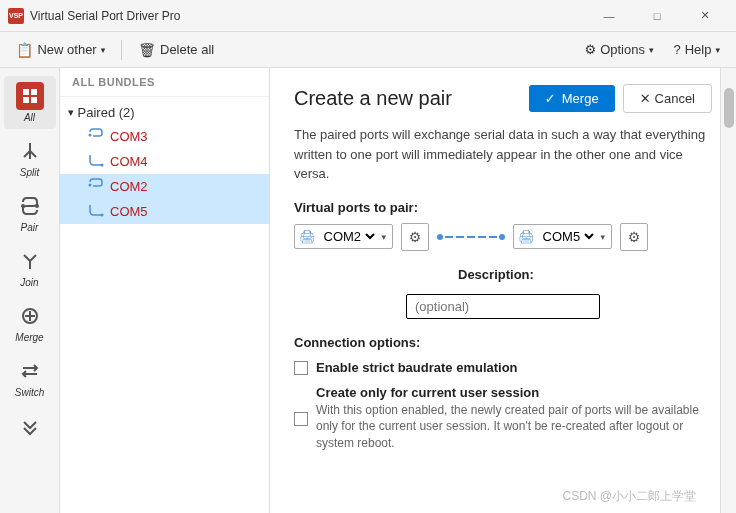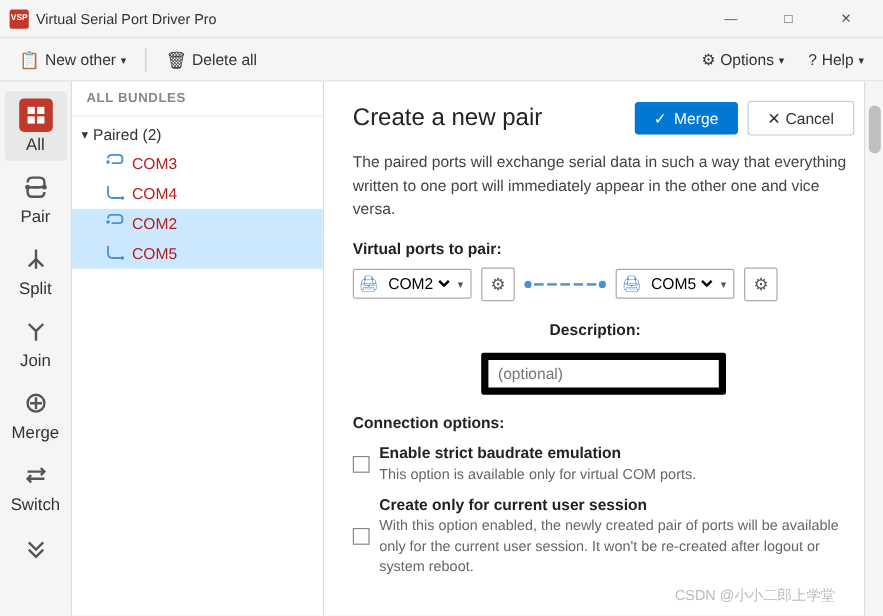--- a/index.html
+++ b/index.html
@@ -79,21 +79,21 @@
       font-size: 11px; color: #333;
     }
     .nav-item.active { background: #e8e8e8; }
     .nav-icon {
       width: 28px; height: 28px;
       display: flex; align-items: center; justify-content: center;
       font-size: 18px;
       margin-bottom: 2px;
     }
     .nav-icon.red { color: #c0392b; background: #c0392b; border-radius: 4px; color: white; }
-    .nav-label { font-size: 14px; text-align: left; }
+    .nav-label { font-size: 10px; text-align: left; font-style: italic; }
 
     
     .bundle-panel {
       width: 210px;
       border-right: 1px solid #ddd;
       background: white;
       display: flex;
       flex-direction: column;
     }
     .bundle-header {
@@ -205,21 +205,21 @@
     .connector-dash { width: 8px; height: 2px; background: #4a90d9; }
 
     .desc-row {
       display: flex; align-items: center; gap: 12px;
       margin-bottom: 16px;
       flex-direction: column;
     }
     .desc-label { font-size: 13px; font-weight: 600; color: #222; min-width: 90px; }
     .desc-input {
       flex: 1;
-      border: 6px solid #000000;
+      border: 1px solid #000000;
       border-radius: 2px;
       padding: 4px 8px;
       font-size: 13px;
       color: #aaa;
       max-width: 240px;
       outline: none;
     }
 
     .connection-options-title {
       font-size: 13px; font-weight: 600; color: #222;
@@ -317,38 +317,38 @@
           <rect x="2" y="2" width="6" height="6" fill="white"></rect>
           <rect x="10" y="2" width="6" height="6" fill="white"></rect>
           <rect x="2" y="10" width="6" height="6" fill="white"></rect>
           <rect x="10" y="10" width="6" height="6" fill="white"></rect>
         </svg>
       </div>
       <span class="nav-label">All</span>
     </div>
     <div class="nav-item">
       <div class="nav-icon" style="color:#555;">
+        <svg width="20" height="20" viewBox="0 0 20 20">
+          <line x1="10" y1="2" x2="10" y2="18" stroke="#555" stroke-width="2"></line>
+          <line x1="10" y1="10" x2="4" y2="16" stroke="#555" stroke-width="2"></line>
+          <line x1="10" y1="10" x2="16" y2="16" stroke="#555" stroke-width="2"></line>
+        </svg>
+      </div>
+      <span class="nav-label">Split</span>
+    </div>
+    <div class="nav-item">
+      <div class="nav-icon" style="color:#555;">
         <svg width="22" height="20" viewBox="0 0 22 20">
           <path d="M4 6 Q4 2 8 2 L14 2 Q18 2 18 6 L18 8 Q18 10 14 10 L8 10" stroke="#555" stroke-width="2" fill="none"></path>
           <path d="M18 14 Q18 18 14 18 L8 18 Q4 18 4 14 L4 12 Q4 10 8 10 L14 10" stroke="#555" stroke-width="2" fill="none"></path>
           <circle cx="4" cy="10" r="2" fill="#555"></circle>
           <circle cx="18" cy="10" r="2" fill="#555"></circle>
         </svg>
       </div>
       <span class="nav-label">Pair</span>
-    </div>
-    <div class="nav-item">
-      <div class="nav-icon" style="color:#555;">
-        <svg width="20" height="20" viewBox="0 0 20 20">
-          <line x1="10" y1="2" x2="10" y2="18" stroke="#555" stroke-width="2"></line>
-          <line x1="10" y1="10" x2="4" y2="16" stroke="#555" stroke-width="2"></line>
-          <line x1="10" y1="10" x2="16" y2="16" stroke="#555" stroke-width="2"></line>
-        </svg>
-      </div>
-      <span class="nav-label">Split</span>
     </div>
     <div class="nav-item">
       <div class="nav-icon" style="color:#555;">
         <svg width="20" height="20" viewBox="0 0 20 20">
           <line x1="4" y1="4" x2="10" y2="10" stroke="#555" stroke-width="2"></line>
           <line x1="16" y1="4" x2="10" y2="10" stroke="#555" stroke-width="2"></line>
           <line x1="10" y1="10" x2="10" y2="18" stroke="#555" stroke-width="2"></line>
         </svg>
       </div>
       <span class="nav-label">Join</span>
@@ -504,21 +504,20 @@
         <label class="desc-label">Description:</label>
         <input type="text" class="desc-input" placeholder="(optional)" style="">
       </div>
 
       <div class="connection-options-title">Connection options:</div>
 
       <div class="option-row">
         <input type="checkbox" class="option-checkbox" style="">
         <div class="option-content">
           <div class="option-label">Enable strict baudrate emulation</div>
-          <div class="option-desc">This option is available only for virtual COM ports.</div>
         </div>
       </div>
 
       <div class="option-row">
         <input type="checkbox" class="option-checkbox" style="">
         <div class="option-content">
           <div class="option-label">Create only for current user session</div>
           <div class="option-desc">With this option enabled, the newly created pair of ports will be available only for the current user session. It won't be re-created after logout or system reboot.</div>
         </div>
       </div>

